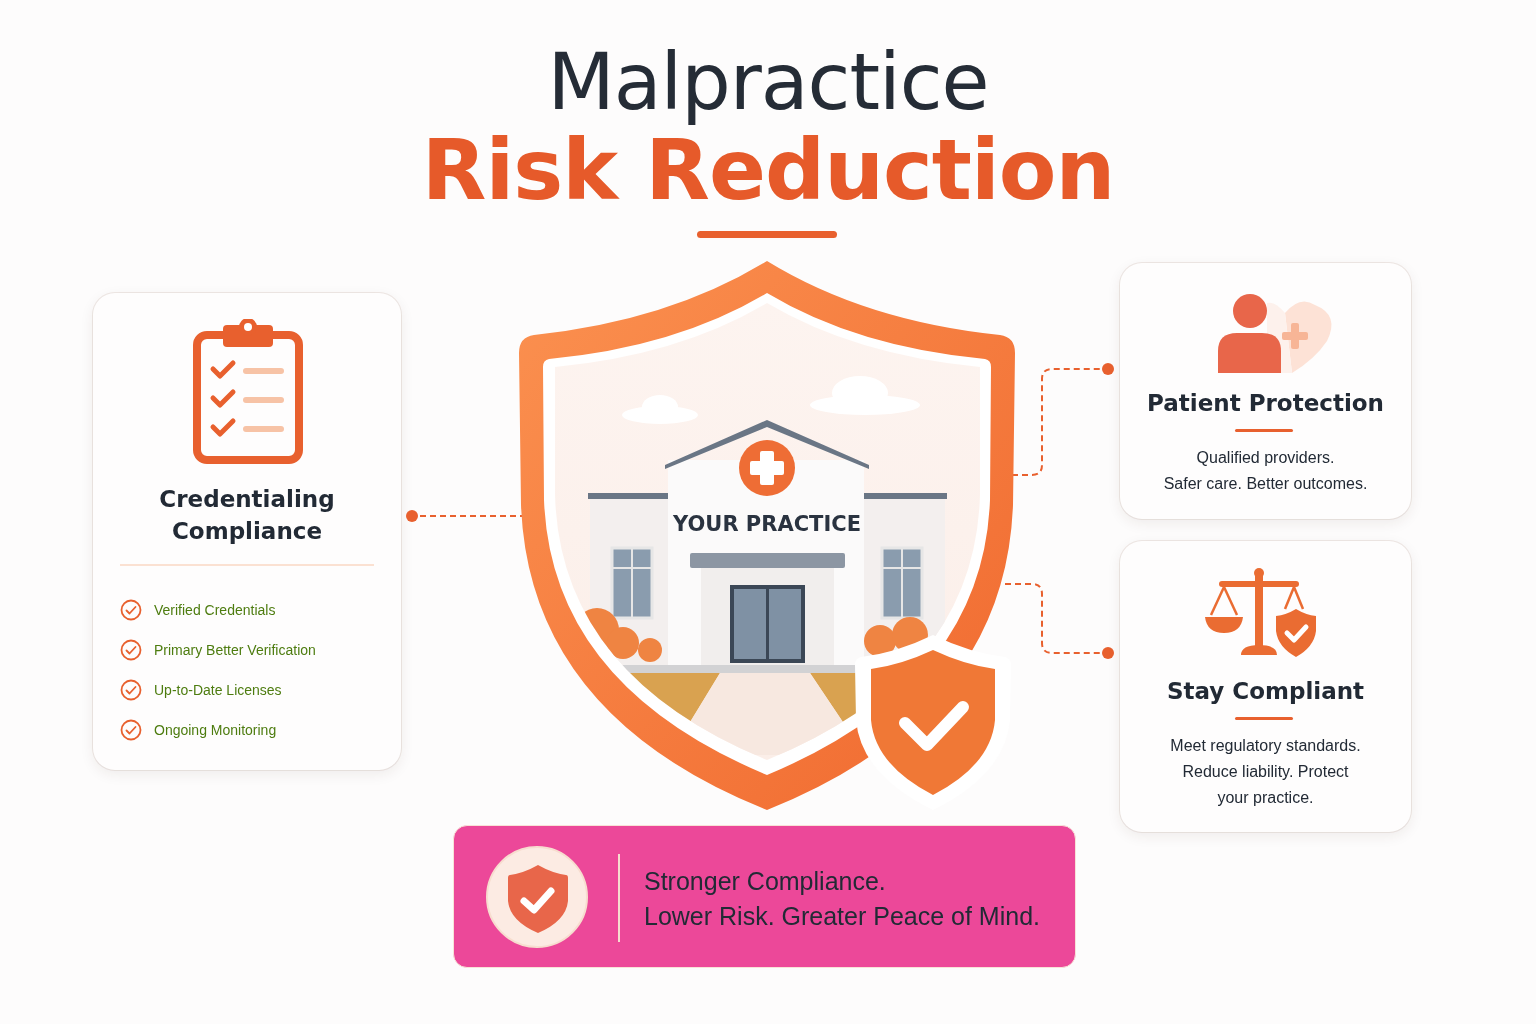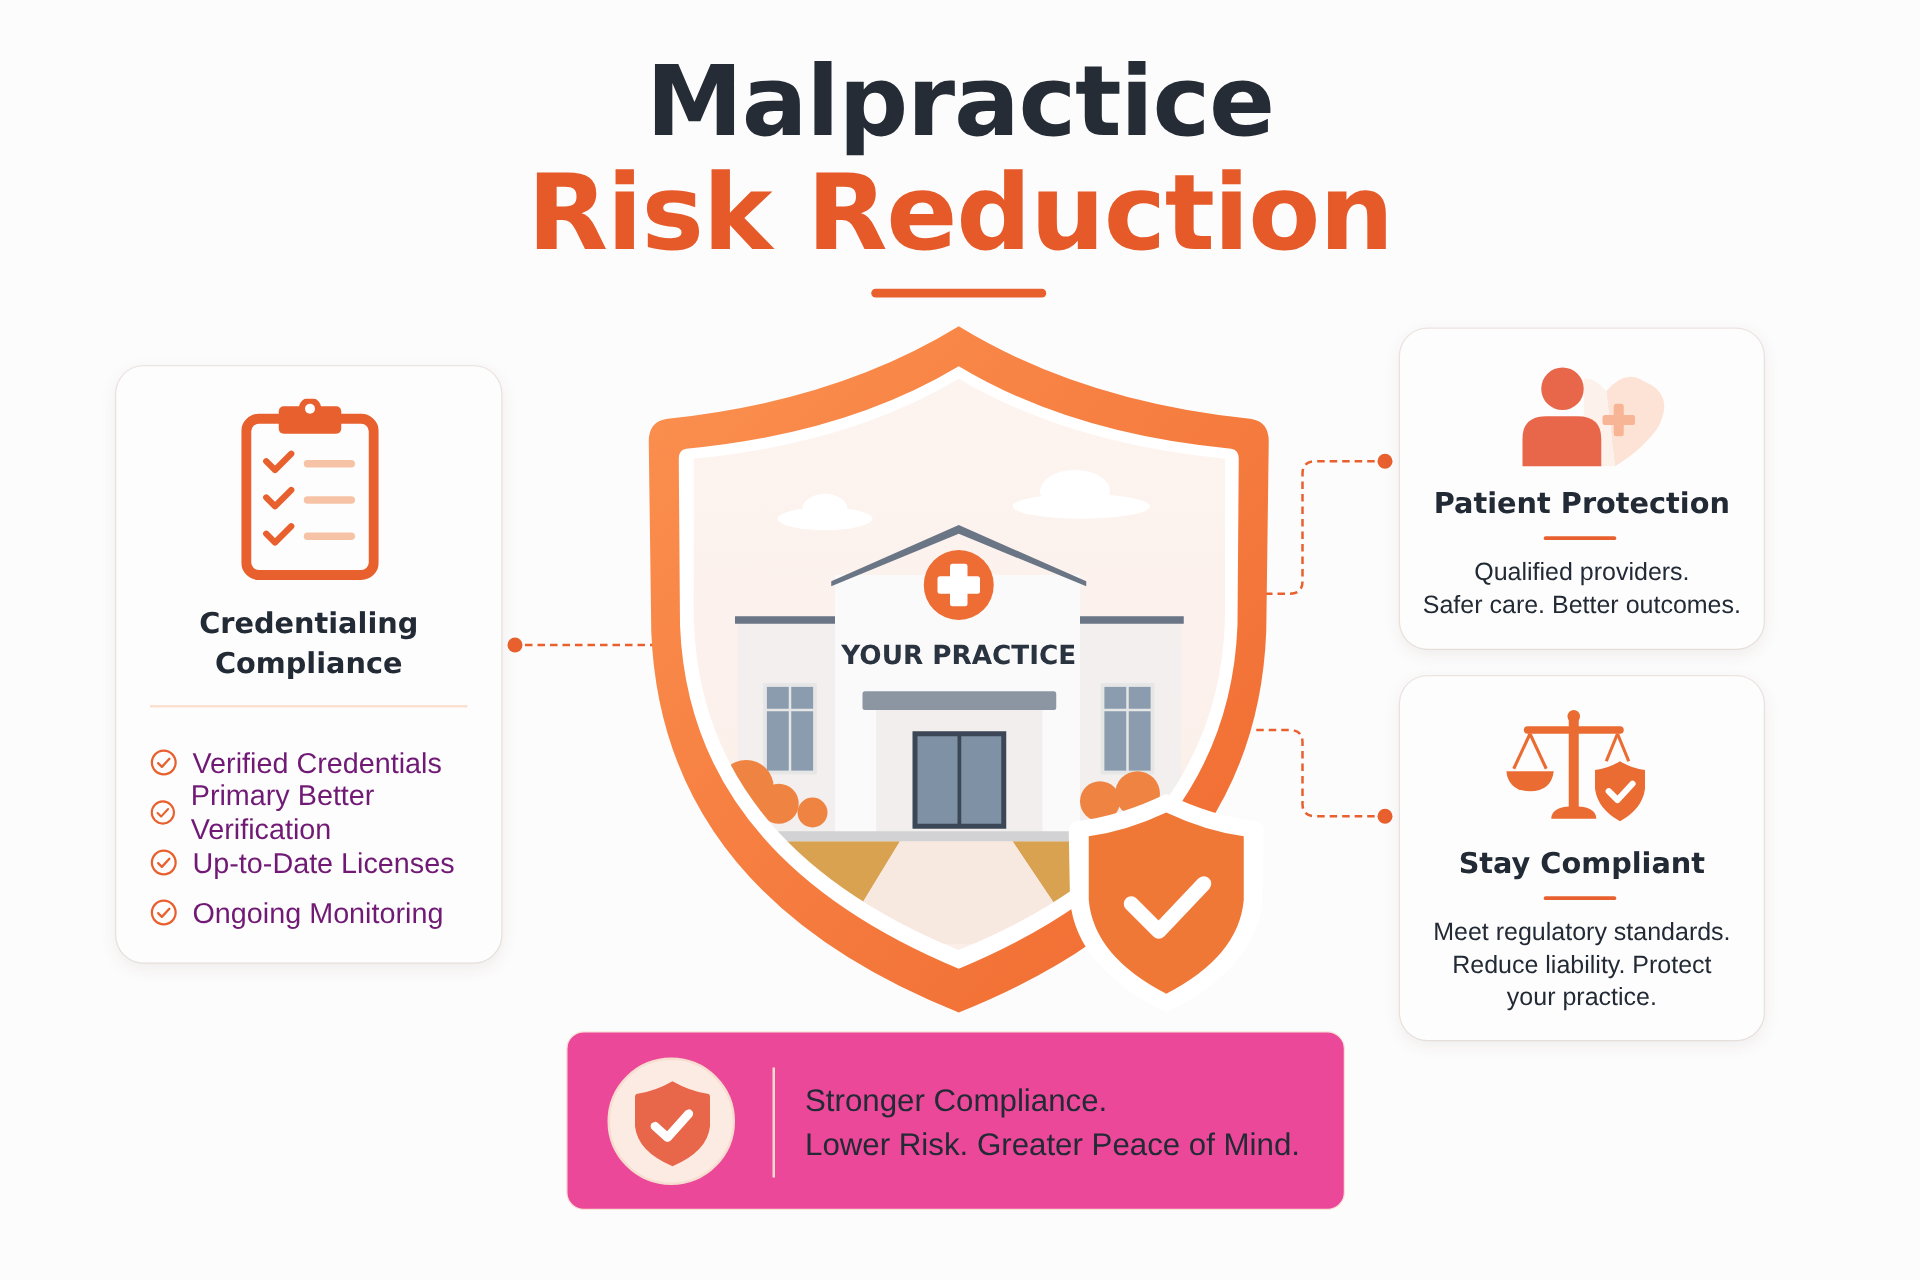--- a/index.html
+++ b/index.html
@@ -6,21 +6,21 @@
     html, body { width: 1536px; height: 1024px; overflow: hidden; }
     body {
       background: #fdfcfc;
       font-family: "Liberation Sans", "DejaVu Sans", sans-serif;
       color: #1f2733;
       position: relative;
     }
     .title-block { position: absolute; left: 0; top: 40px; width: 1536px; text-align: center; }
     .title-line1 {
       font-family: "DejaVu Sans", sans-serif;
-      font-weight: bold; font-size: 78px; line-height: 84px; color: #252c36;
+      font-weight: normal; font-size: 78px; line-height: 84px; color: #252c36;
       letter-spacing: -1px;
     }
     .title-line2 {
       font-family: "DejaVu Sans", sans-serif;
       font-weight: bold; font-size: 84px; line-height: 92px; color: #e65a2a;
       letter-spacing: -1px;
     }
     .title-underline {
       position: absolute; left: 697px; top: 231px; width: 140px; height: 7px;
       border-radius: 4px; background: #e8602e;
@@ -35,30 +35,30 @@
     .card-title {
       font-family: "DejaVu Sans", sans-serif;
       position: absolute; left: 0; width: 100%; text-align: center;
       font-size: 23px; color: #222a35; font-weight: 600; line-height: 32px;
     }
     .card-divider {
       position: absolute; height: 3px; background: #e8602e; border-radius: 2px;
     }
     .card-desc {
       position: absolute; left: 0; width: 100%; text-align: center;
-      font-size: 20px; line-height: 26px; color: #222a35;
+      font-size: 16px; line-height: 26px; color: #222a35;
     }
     .clip-icon { position: absolute; left: 100px; top: 26px; }
     .left-divider {
       position: absolute; left: 27px; top: 271px; width: 254px; height: 2px; background: #fbe1d2;
     }
     .check-list { position: absolute; left: 27px; top: 297px; list-style: none; }
     .check-item { display: flex; align-items: center; height: 40px; }
     .check-item .ci { width: 22px; height: 22px; margin-right: 12px; }
-    .check-item span { font-size: 23px; color: #701a75; }
+    .check-item span { font-size: 14px; color: #4d7c0f; }
 
     .connector { position: absolute; }
     .bottom-banner {
       position: absolute; left: 453px; top: 825px; width: 623px; height: 143px;
       background: #ec4899; border-radius: 14px; border: 1px solid #f8e2d7;
     }
     .banner-circle {
       position: absolute; left: 32px; top: 20px; width: 102px; height: 102px;
       border-radius: 50%; border: 2px solid #f7ddcf; background: #fcebe3;
     }

